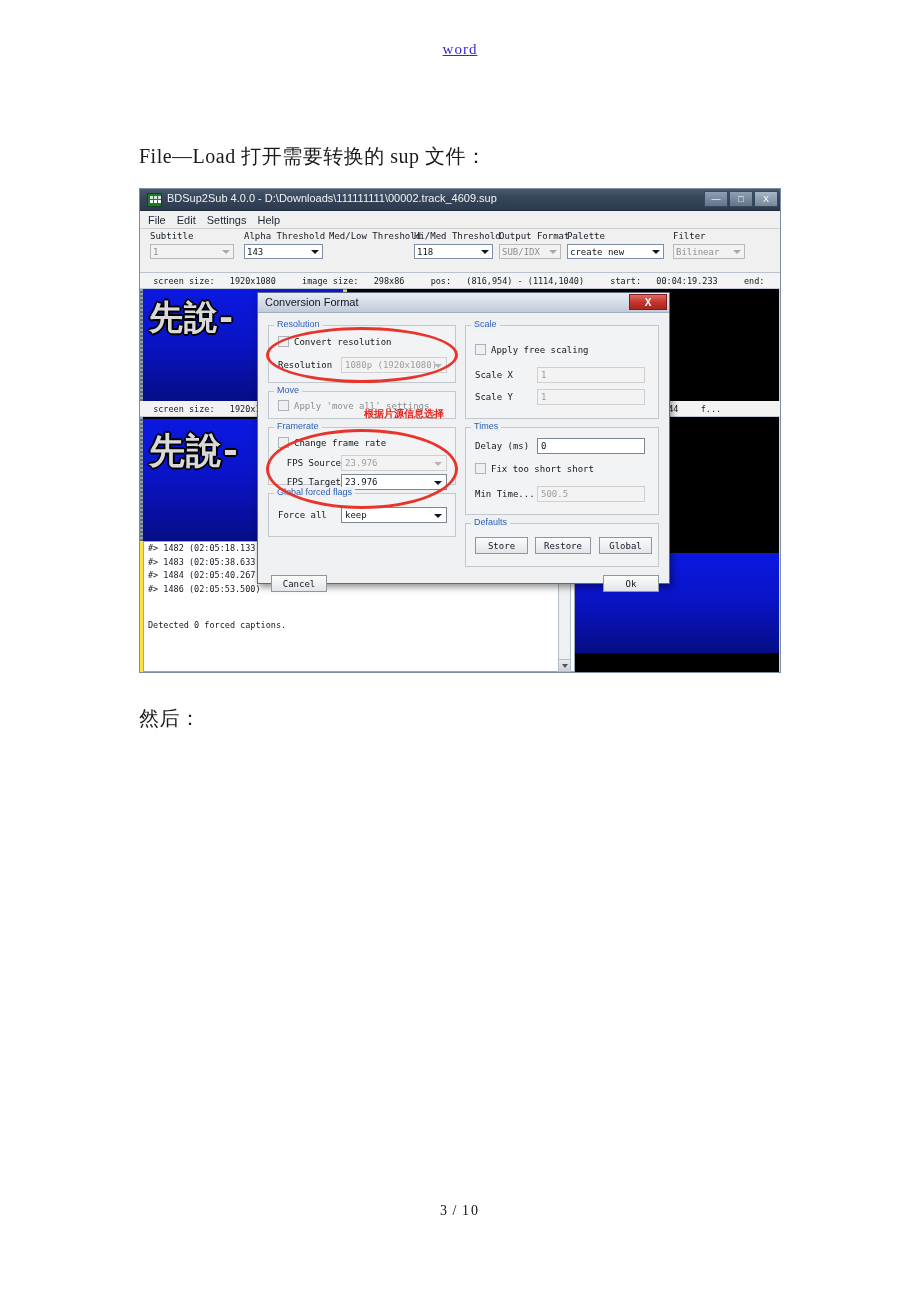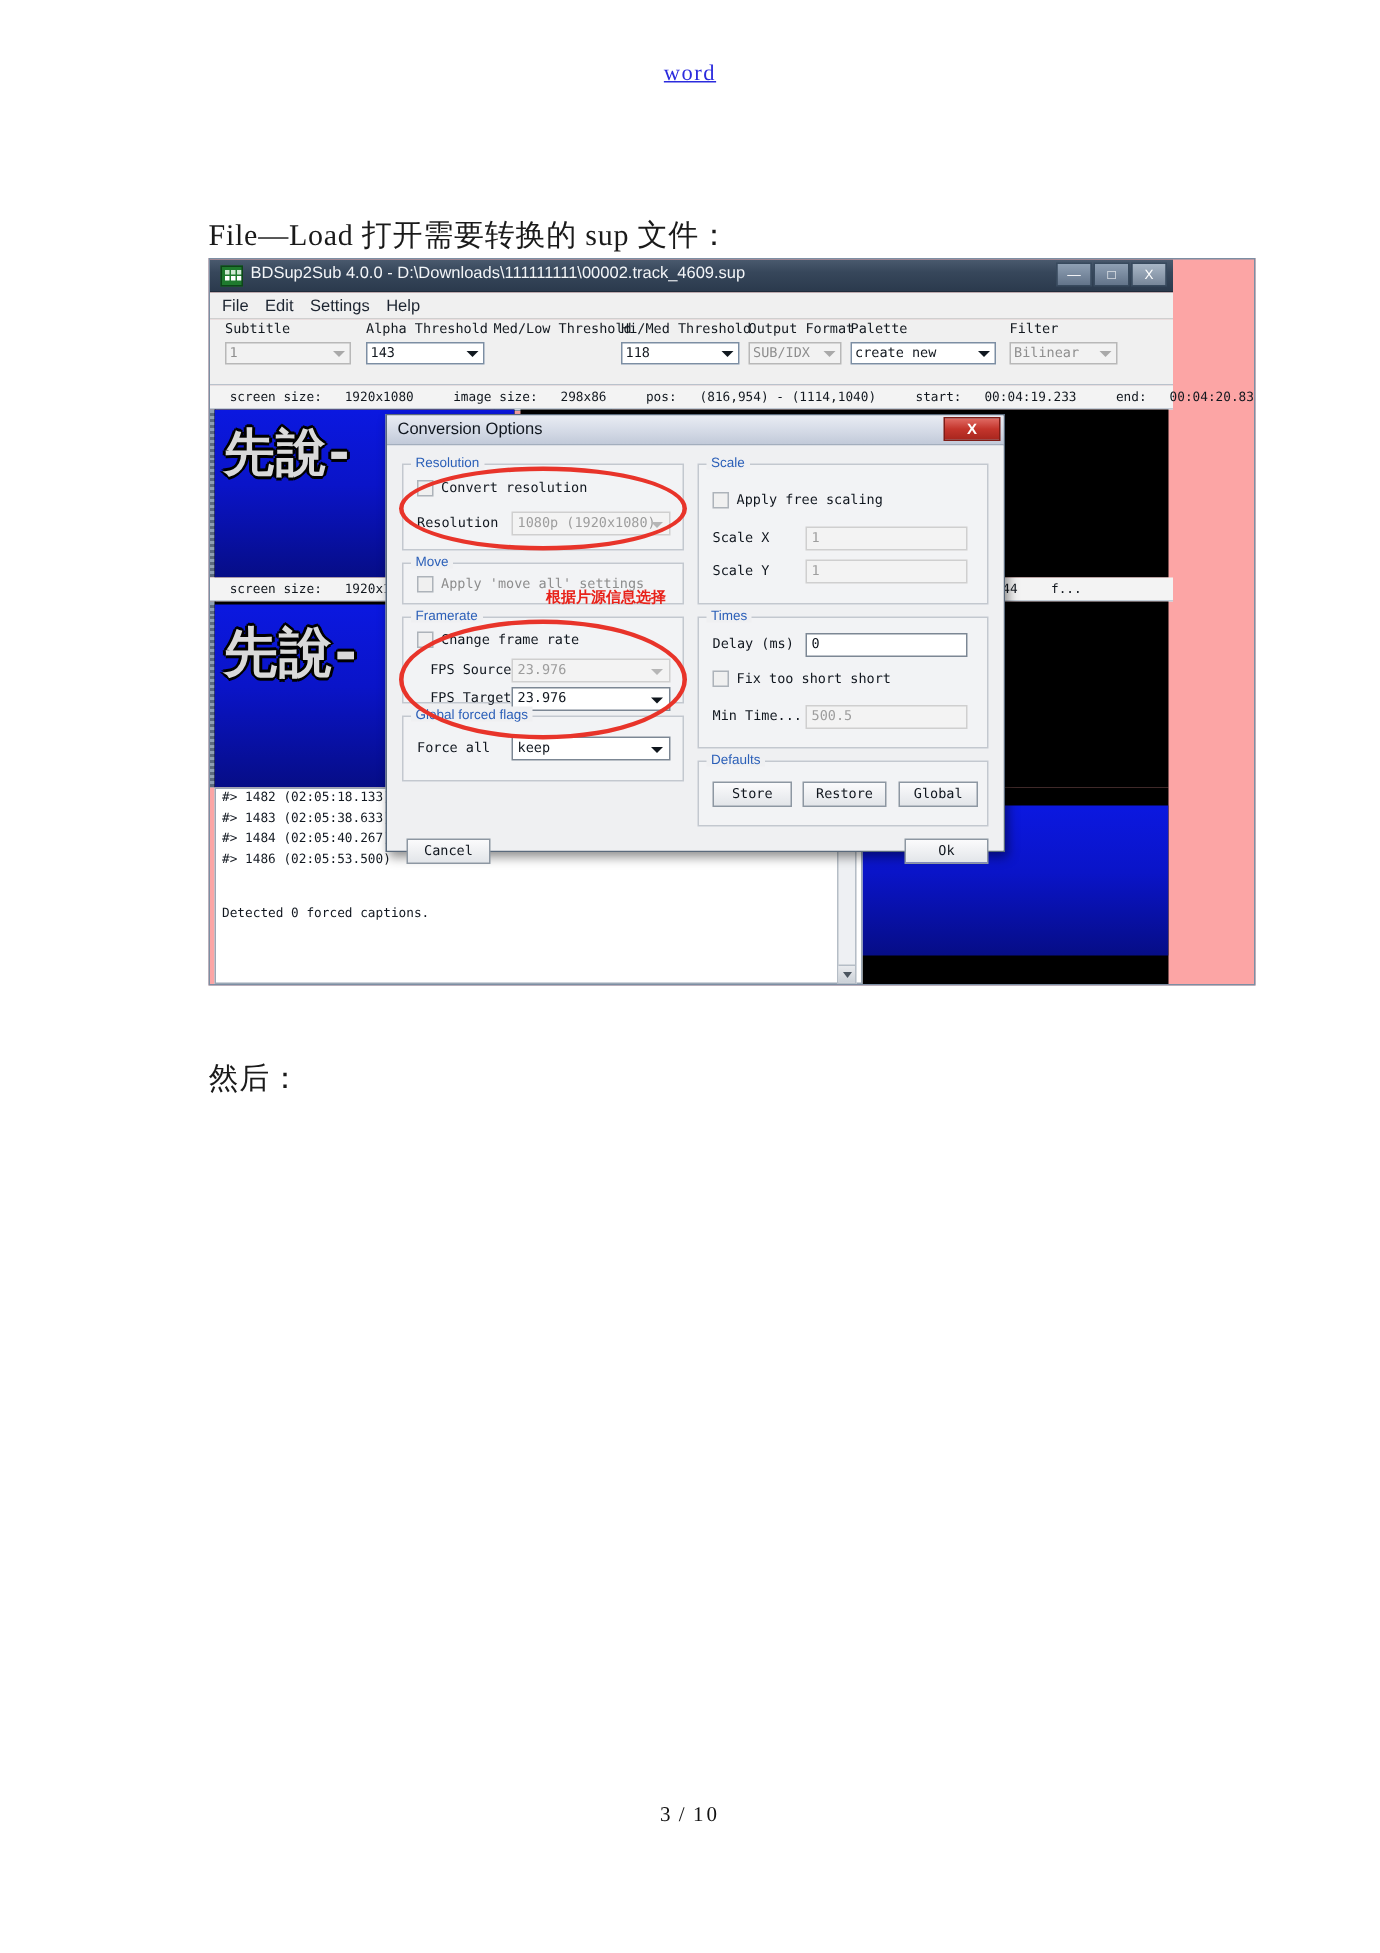--- a/index.html
+++ b/index.html
@@ -37,23 +37,23 @@
   .doc-footer {
     position:absolute; left:0; top:1203px; width:920px;
     text-align:center; font-size:14px; color:#111;
     font-family:"Liberation Serif", serif;
   }
   .doc-footer .pg { letter-spacing:2px; }
 
   
   .shot {
     position:absolute;
-    left:139px; top:172px;
-    width:698px; height:485px;
-    background:#fca5a5;
+    left:139px; top:188px;
+    width:642px; height:485px;
+    background:#fde047;
     font-family:"DejaVu Sans Mono", monospace;
     overflow:hidden;
     border:1px solid #7c8ea3;
   }
 
   
   .titlebar {
     position:absolute; left:0; top:0; width:642px; height:22px;
     background:linear-gradient(to bottom,#4a5a6e 0%,#37475b 40%,#2b3a4d 100%);
     border-bottom:1px solid #1f2b3a;
@@ -485,21 +485,21 @@
   <div class="scrollbar" style="left:418px; top:352px; height:131px;">
     <div class="sb-thumb"></div>
     <div class="sb-btn">
         <i></i>
       </div>
   </div>
 
   <div class="dialog">
 
     <div class="dlg-title">
-      <div class="dlg-title-text">Conversion Options</div>
+      <div class="dlg-title-text">Conversion Format</div>
       <div class="dlg-close">X</div>
     </div>
 
     <div class="dlg-body">
 
       <div class="groupbox" style="left:10px; top:12px; width:188px; height:58px;">
         <div class="gb-title">Resolution</div>
         <div class="row" style="left:9px; top:10px;">
           <div class="cb"></div>
           <div class="lbl">Convert resolution</div>

